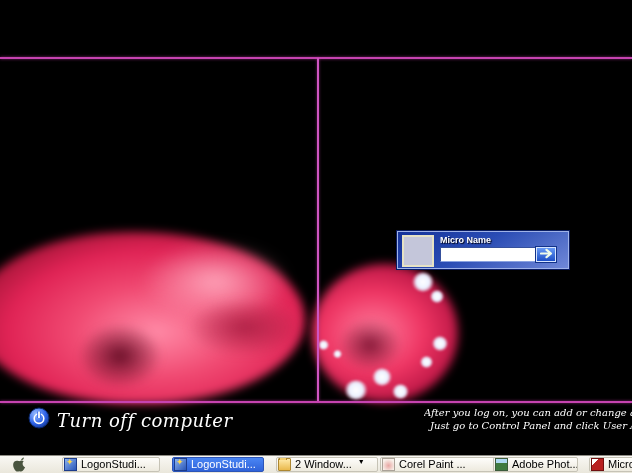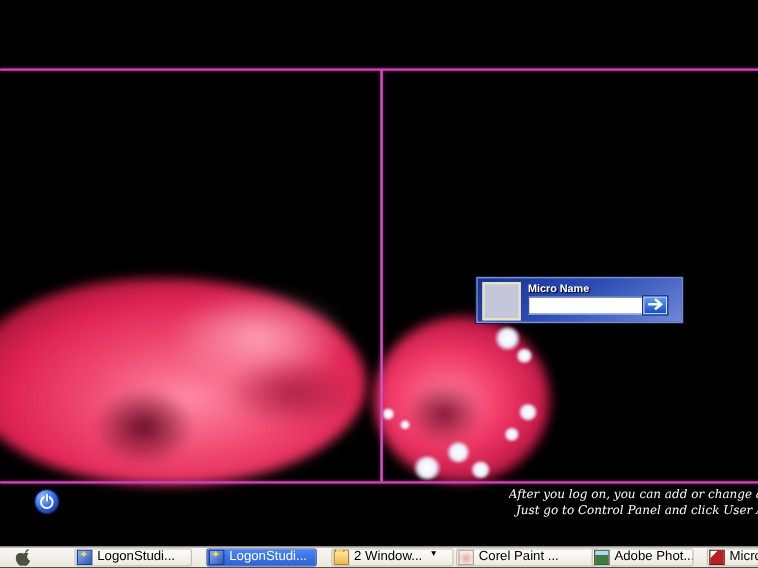--- a/index.html
+++ b/index.html
@@ -134,20 +134,21 @@
               <stop offset="0.6" stop-color="#2e63e8"></stop>
             <stop offset="1" stop-color="#11348f"></stop>
           </radialGradient>
         </defs>
         <circle cx="11" cy="11" r="10" fill="url(#pg)" stroke="#0a2668"></circle>
         <circle cx="11" cy="11.6" r="4.8" fill="none" stroke="#fff" stroke-width="1.6"></circle>
         <path d="M11 4.6 V11" stroke="#2e63e8" stroke-width="3.4"></path>
         <path d="M11 4.6 V11" stroke="#fff" stroke-width="1.8"></path>
       </svg>
     </span>
+    <span class="turnoff-label">Turn off computer</span>
   </div>
 
   <div class="notes">
     <div class="n1">After you log on, you can add or change accounts.</div>
     <div class="n2">Just go to Control Panel and click User Accounts</div>
   </div>
 
   <div class="taskbar">
     <button class="startbtn">
       <svg width="22" height="18" viewBox="0 0 22 18">

